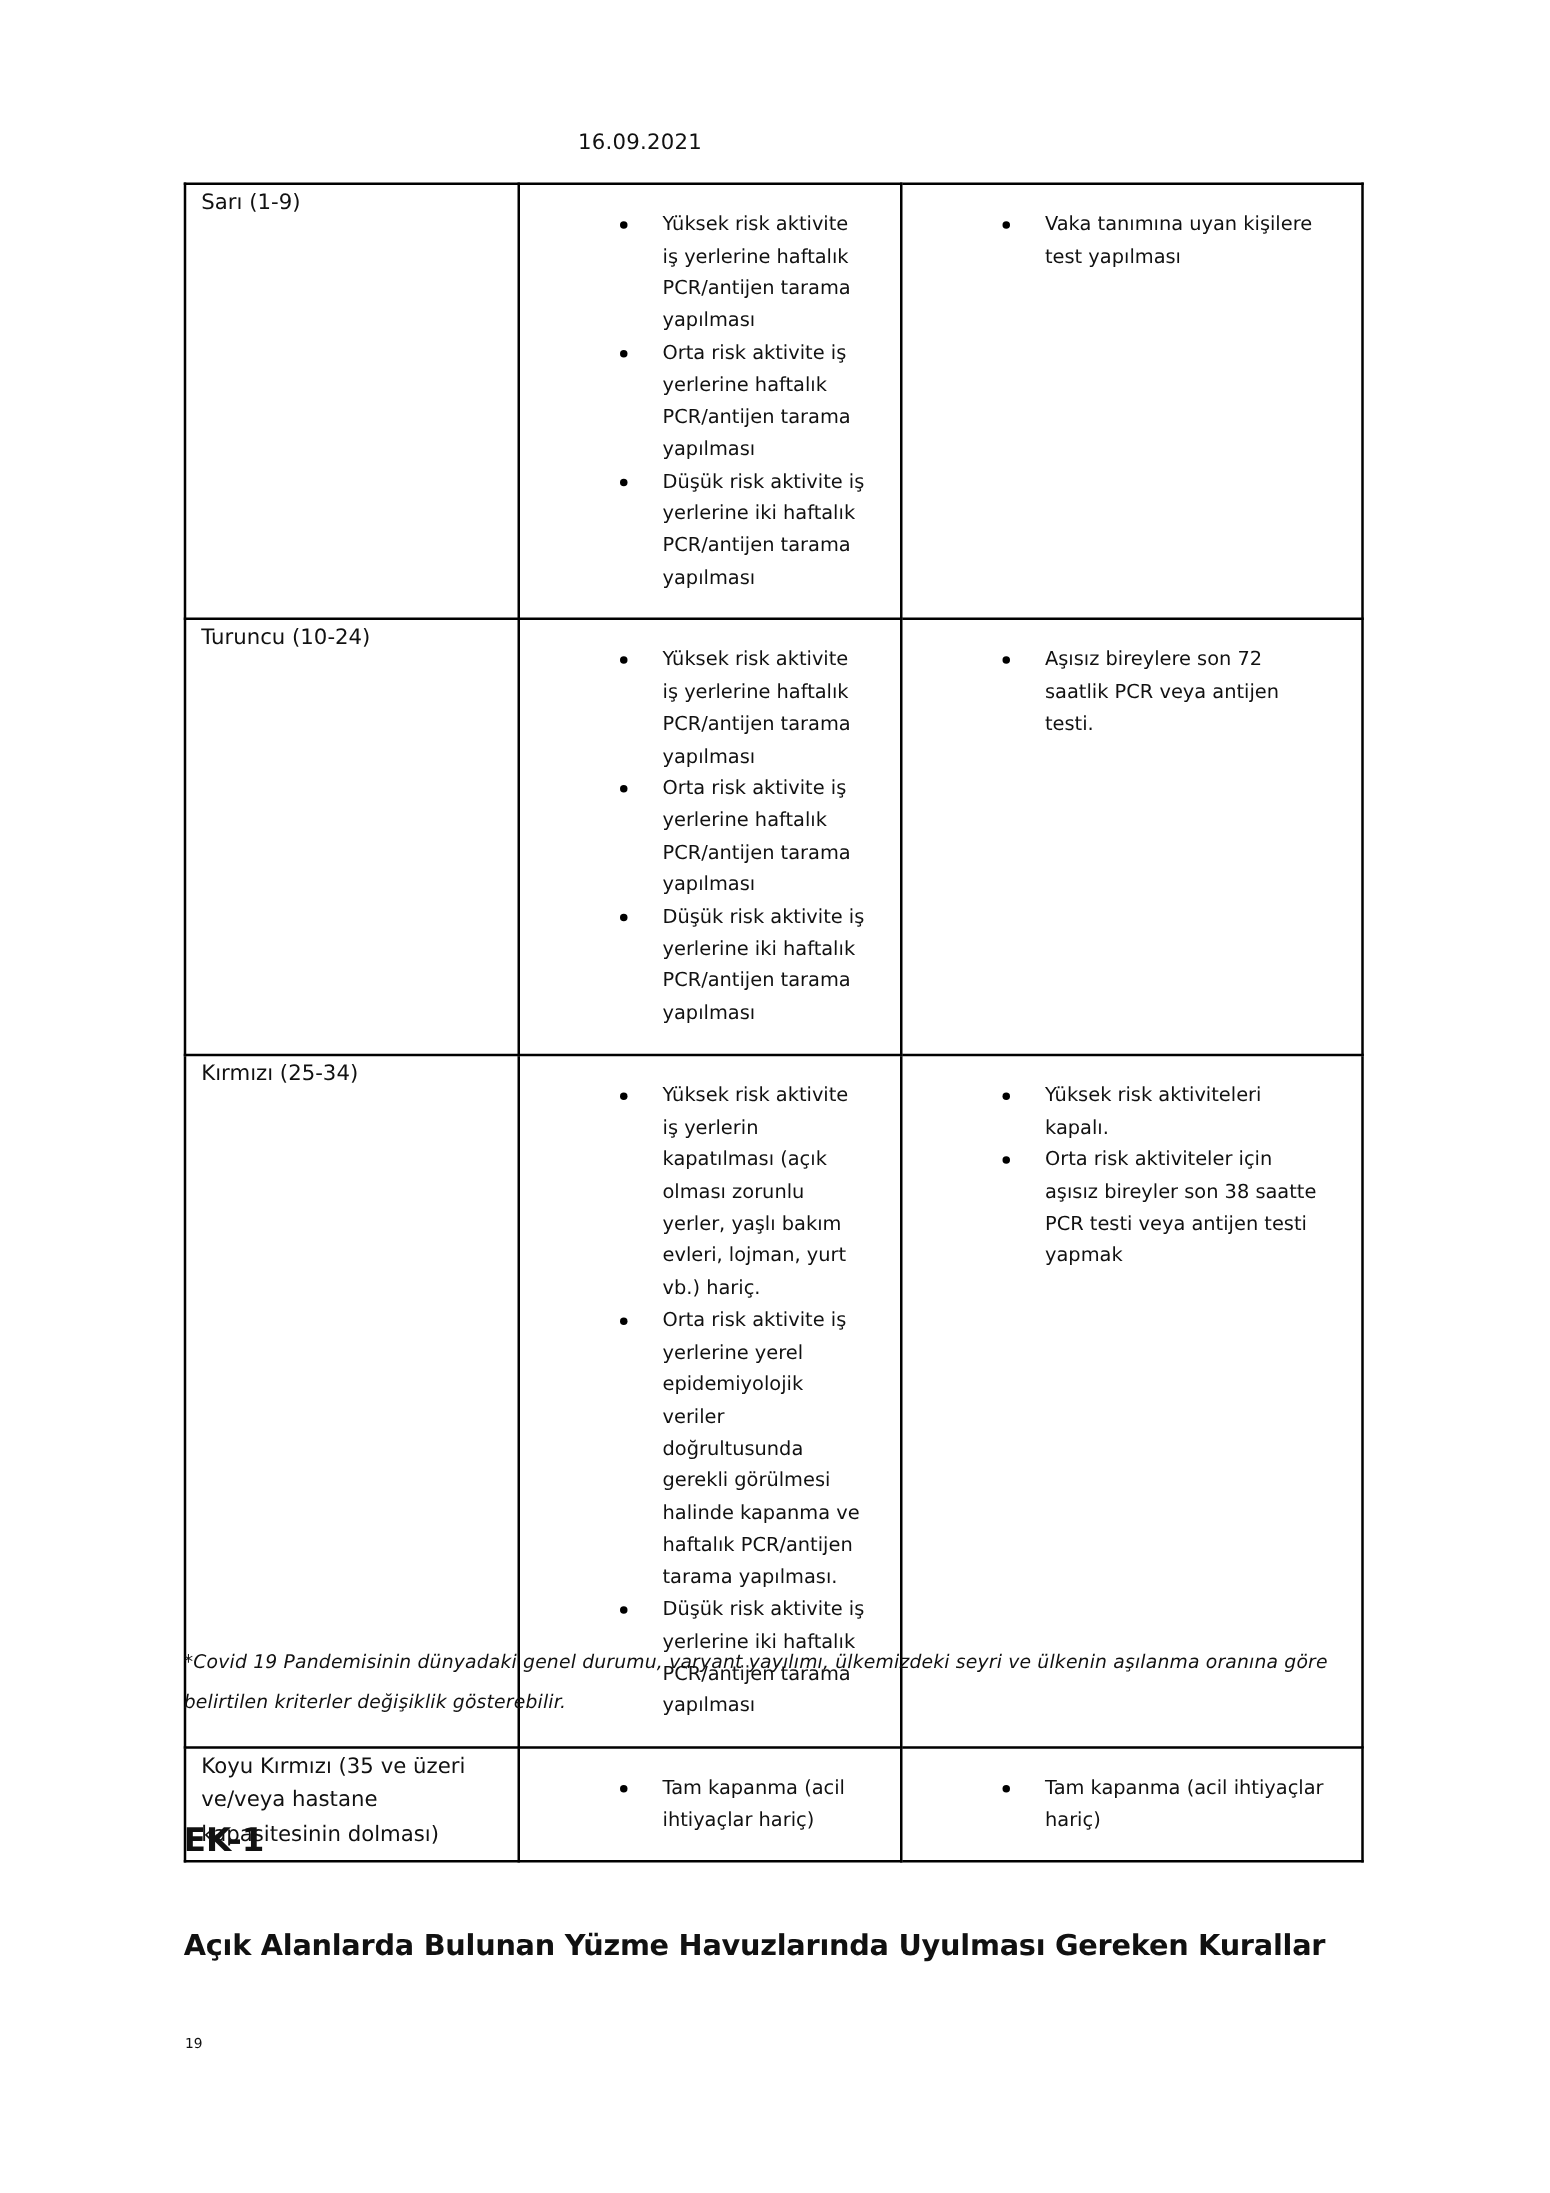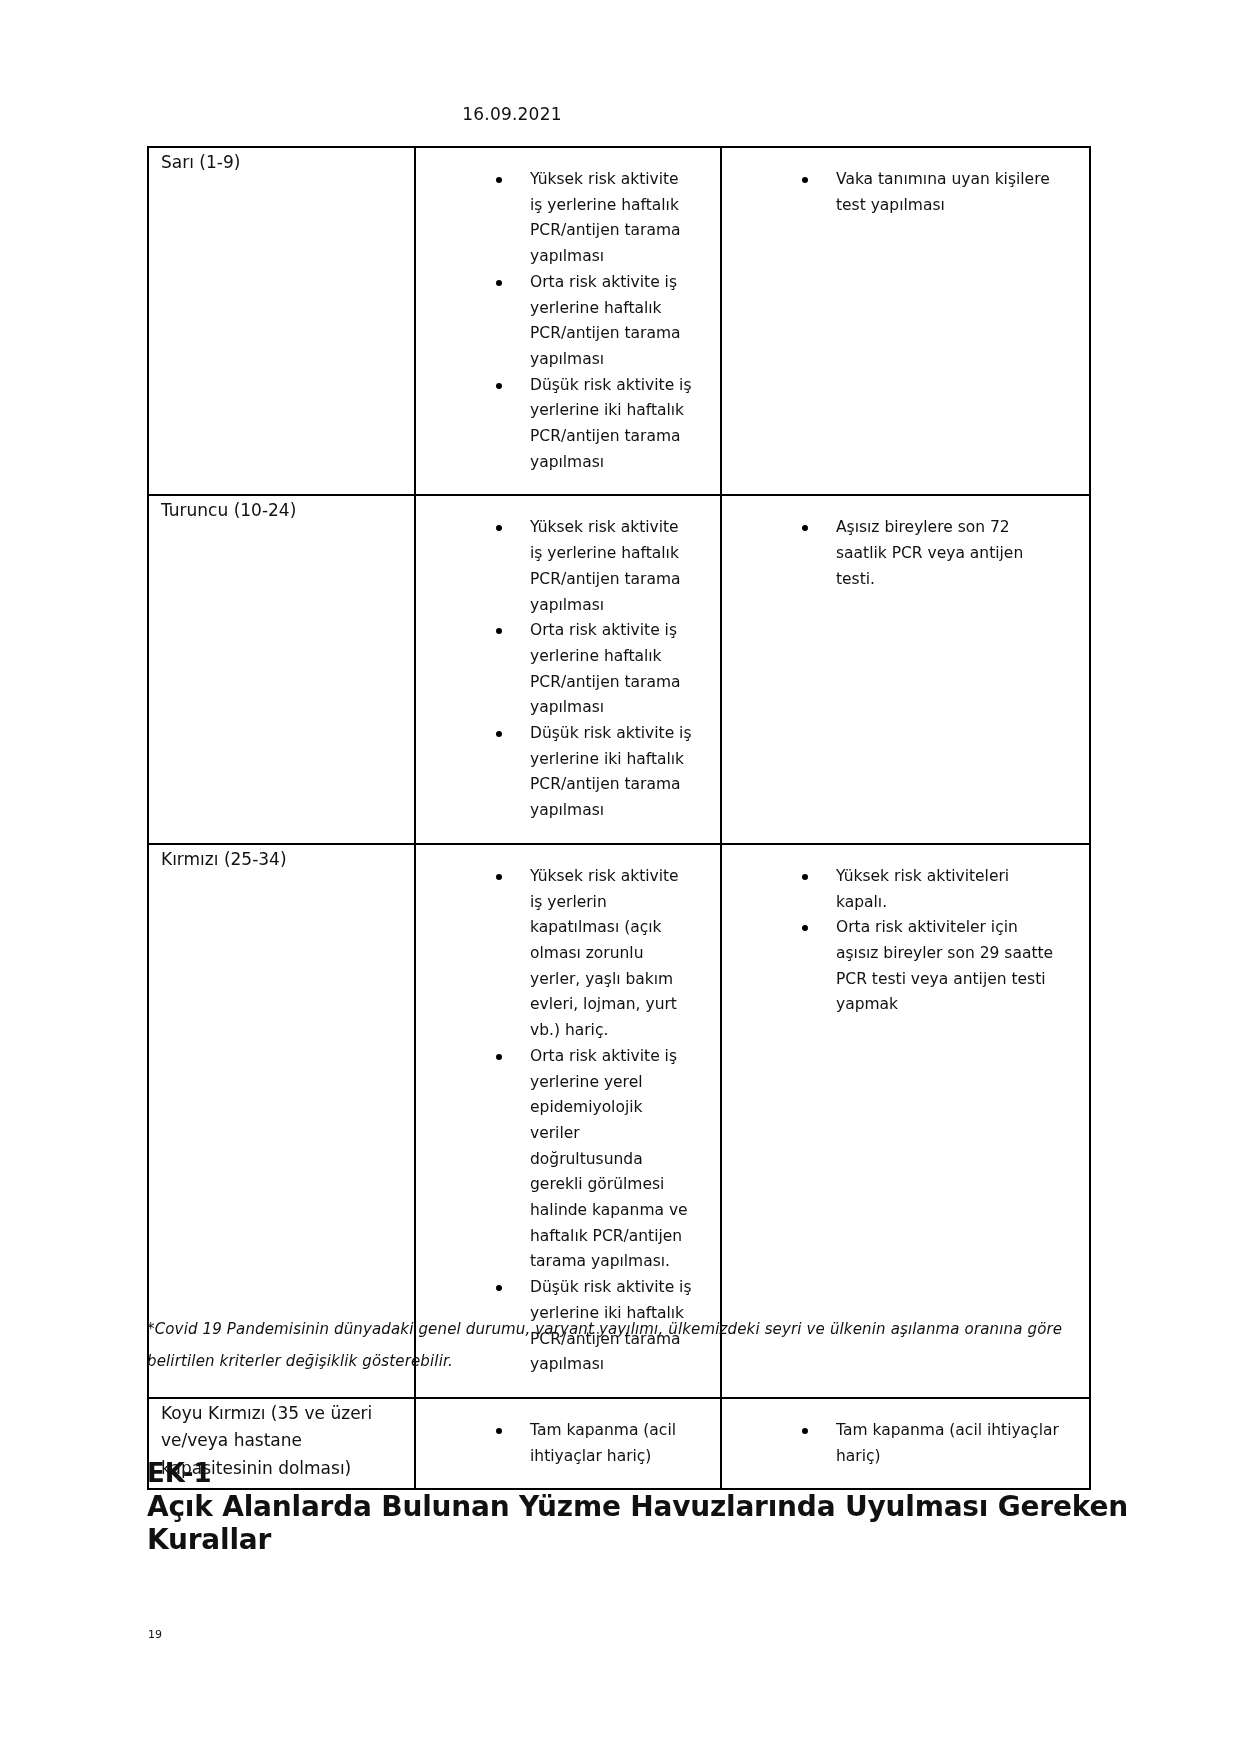--- a/index.html
+++ b/index.html
@@ -84,24 +84,24 @@
     }
     .annex-label {
       position: absolute;
       top: 1458px;
       left: 147px;
       font-weight: bold;
       font-size: 26px;
     }
     .annex-title {
       position: absolute;
-      top: 1490px;
+      top: 1544px;
       left: 147px;
       font-weight: bold;
-      font-size: 28px;
+      font-size: 23px;
       letter-spacing: -0.2px;
     }
     .page-number {
       position: absolute;
       top: 1628px;
       left: 148px;
       font-size: 11px;
     }
   </style>
 </head>
@@ -151,21 +151,21 @@
       <td class="col2">
         <ul class="bullets">
           <li>Yüksek risk aktivite iş yerlerin kapatılması (açık olması zorunlu yerler, yaşlı bakım evleri, lojman, yurt vb.) hariç.</li>
           <li>Orta risk aktivite iş yerlerine yerel epidemiyolojik veriler doğrultusunda gerekli görülmesi halinde kapanma ve haftalık PCR/antijen tarama yapılması.</li>
           <li>Düşük risk aktivite iş yerlerine iki haftalık PCR/antijen tarama yapılması</li>
         </ul>
       </td>
       <td class="col3">
         <ul class="bullets">
           <li>Yüksek risk aktiviteleri kapalı.</li>
-          <li>Orta risk aktiviteler için aşısız bireyler son 29 saatte PCR testi veya antijen testi yapmak</li>
+          <li>Orta risk aktiviteler için aşısız bireyler son 38 saatte PCR testi veya antijen testi yapmak</li>
         </ul>
       </td>
     </tr>
     <tr class="row-koyu">
       <td class="level">Koyu Kırmızı (35 ve üzeri ve/veya hastane kapasitesinin dolması)</td>
       <td class="col2">
         <ul class="bullets">
           <li>Tam kapanma (acil ihtiyaçlar hariç)</li>
         </ul>
       </td>

